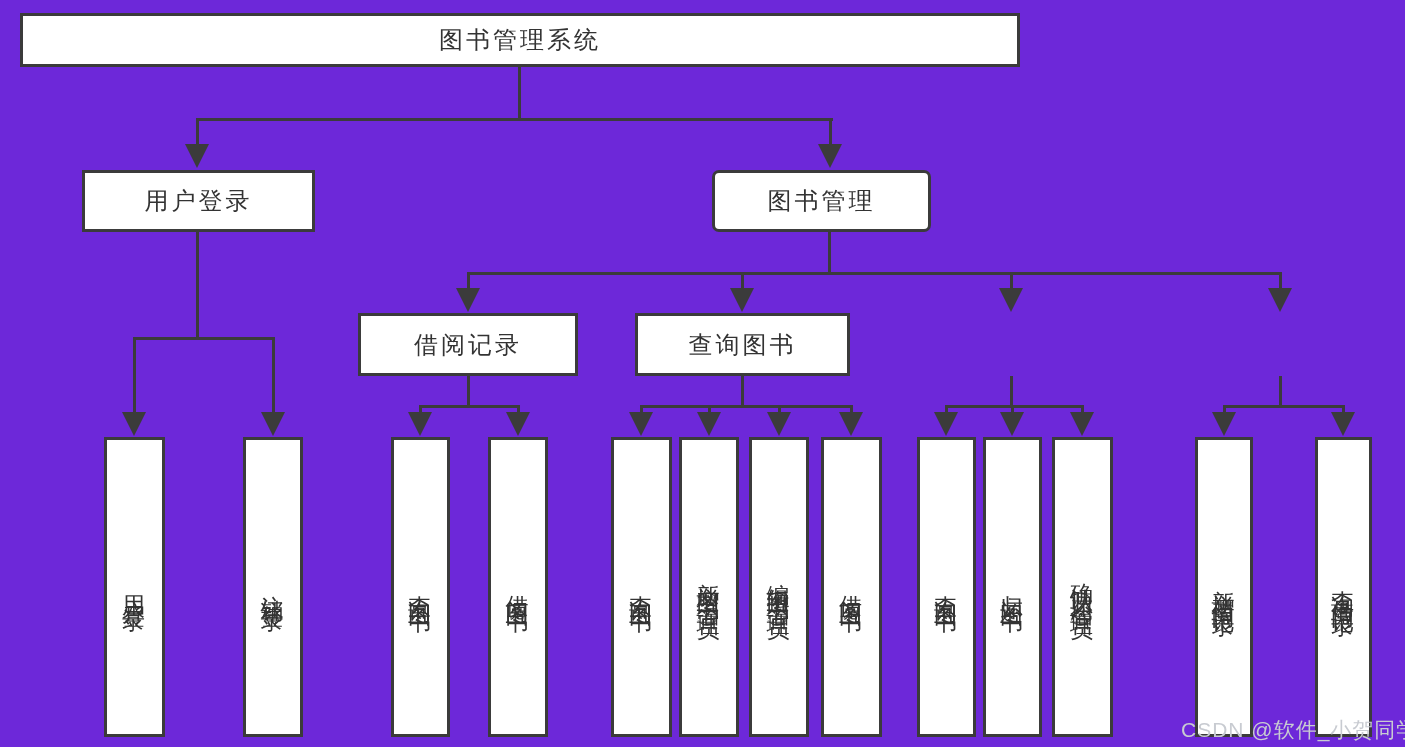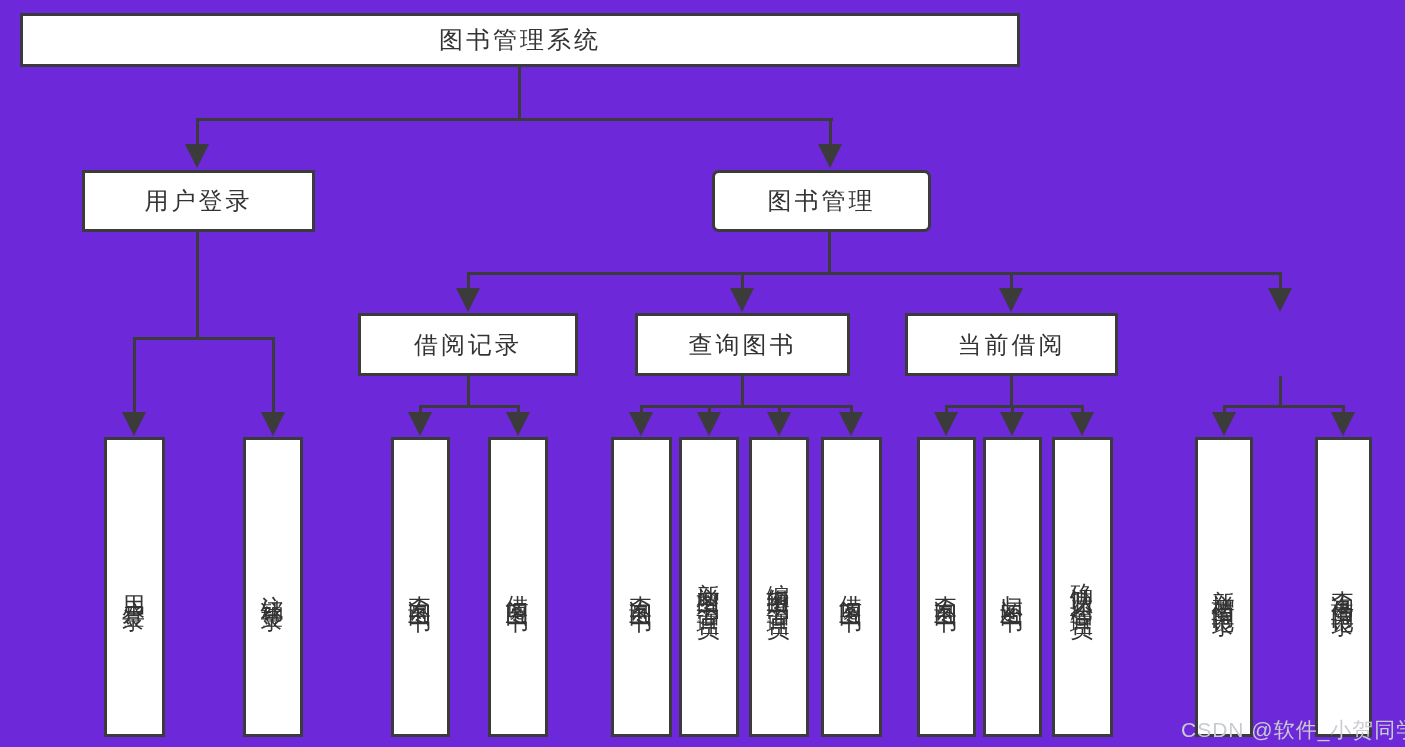--- a/index.html
+++ b/index.html
@@ -38,21 +38,20 @@
   <div class="node" style="left:20px;top:13px;width:1000px;height:54px;">图书管理系统</div>
 
   <div class="node" style="left:82px;top:170px;width:233px;height:62px;">用户登录</div>
 
   <div class="node" style="left:712px;top:170px;width:219px;height:62px;border-radius:7px;">图书管理</div>
 
   <div class="node" style="left:358px;top:313px;width:220px;height:63px;">借阅记录</div>
 
   <div class="node" style="left:635px;top:313px;width:215px;height:63px;">查询图书</div>
 
-  <div class="node" style="left:905px;top:313px;width:213px;height:63px;">当前借阅</div>
 
 
   <div class="node leaf" style="left:104px;width:61px;">用户登录</div>
   <div class="node leaf" style="left:243px;width:60px;">注销登录</div>
 
   <div class="node leaf" style="left:391px;width:59px;">查询图书</div>
   <div class="node leaf" style="left:488px;width:60px;">借阅图书</div>
 
   <div class="node leaf" style="left:611px;width:61px;">查询图书</div>
   <div class="node leaf" style="left:679px;width:60px;">新增图书（管理员）</div>

